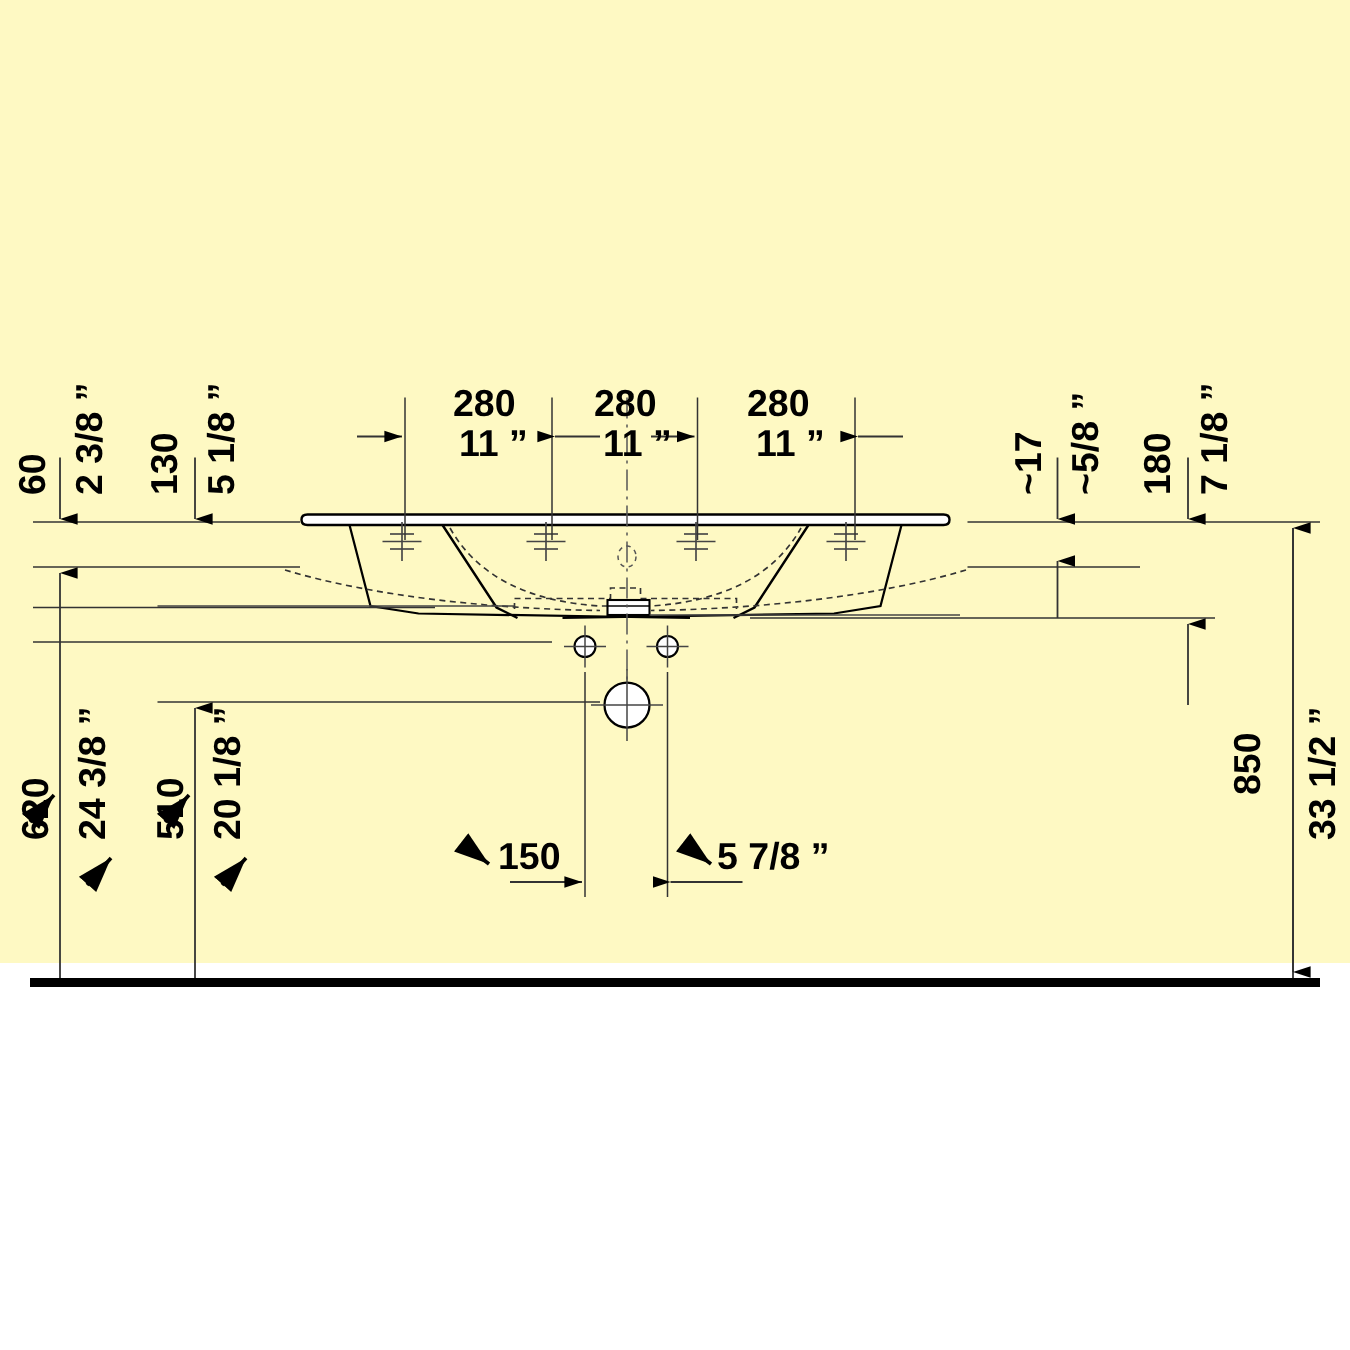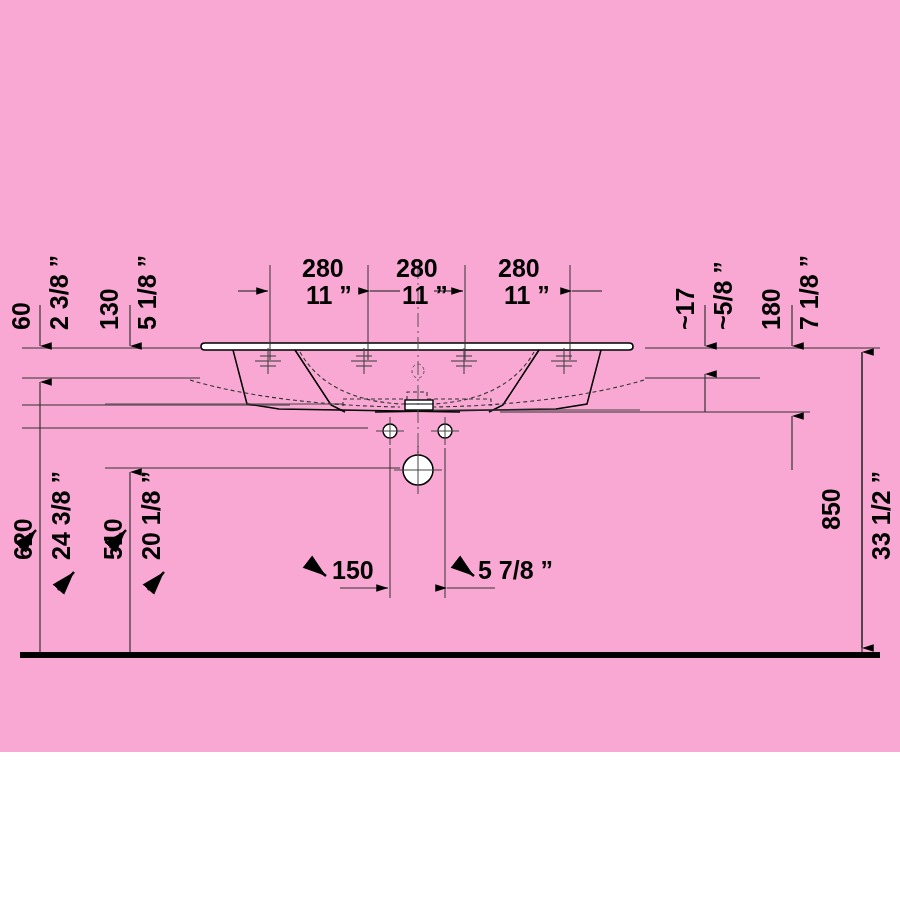--- a/index.html
+++ b/index.html
@@ -1,18 +1,18 @@
 <!DOCTYPE html>
 <html><head>
 <meta charset="utf-8">
 <style>
   html,body{margin:0;padding:0;background:#ffffff;}
   body{width:900px;height:900px;overflow:hidden;
        font-family:"Liberation Sans", sans-serif;}
-  #stage{position:relative;width:900px;height:752px;background:#f9a8d4;}
+  #stage{position:relative;width:900px;height:642px;background:#fef9c3;}
   svg{position:absolute;top:0;left:0;}
   .dimtext{font-family:"Liberation Sans", sans-serif;font-weight:bold;fill:#000;}
   .t-mm{font-size:25px;}
   .t-in{font-size:25px;}
   .t-mm-v{font-size:25px;}
   .t-in-v{font-size:25px;}
 </style>
 </head>
 <body>
 

